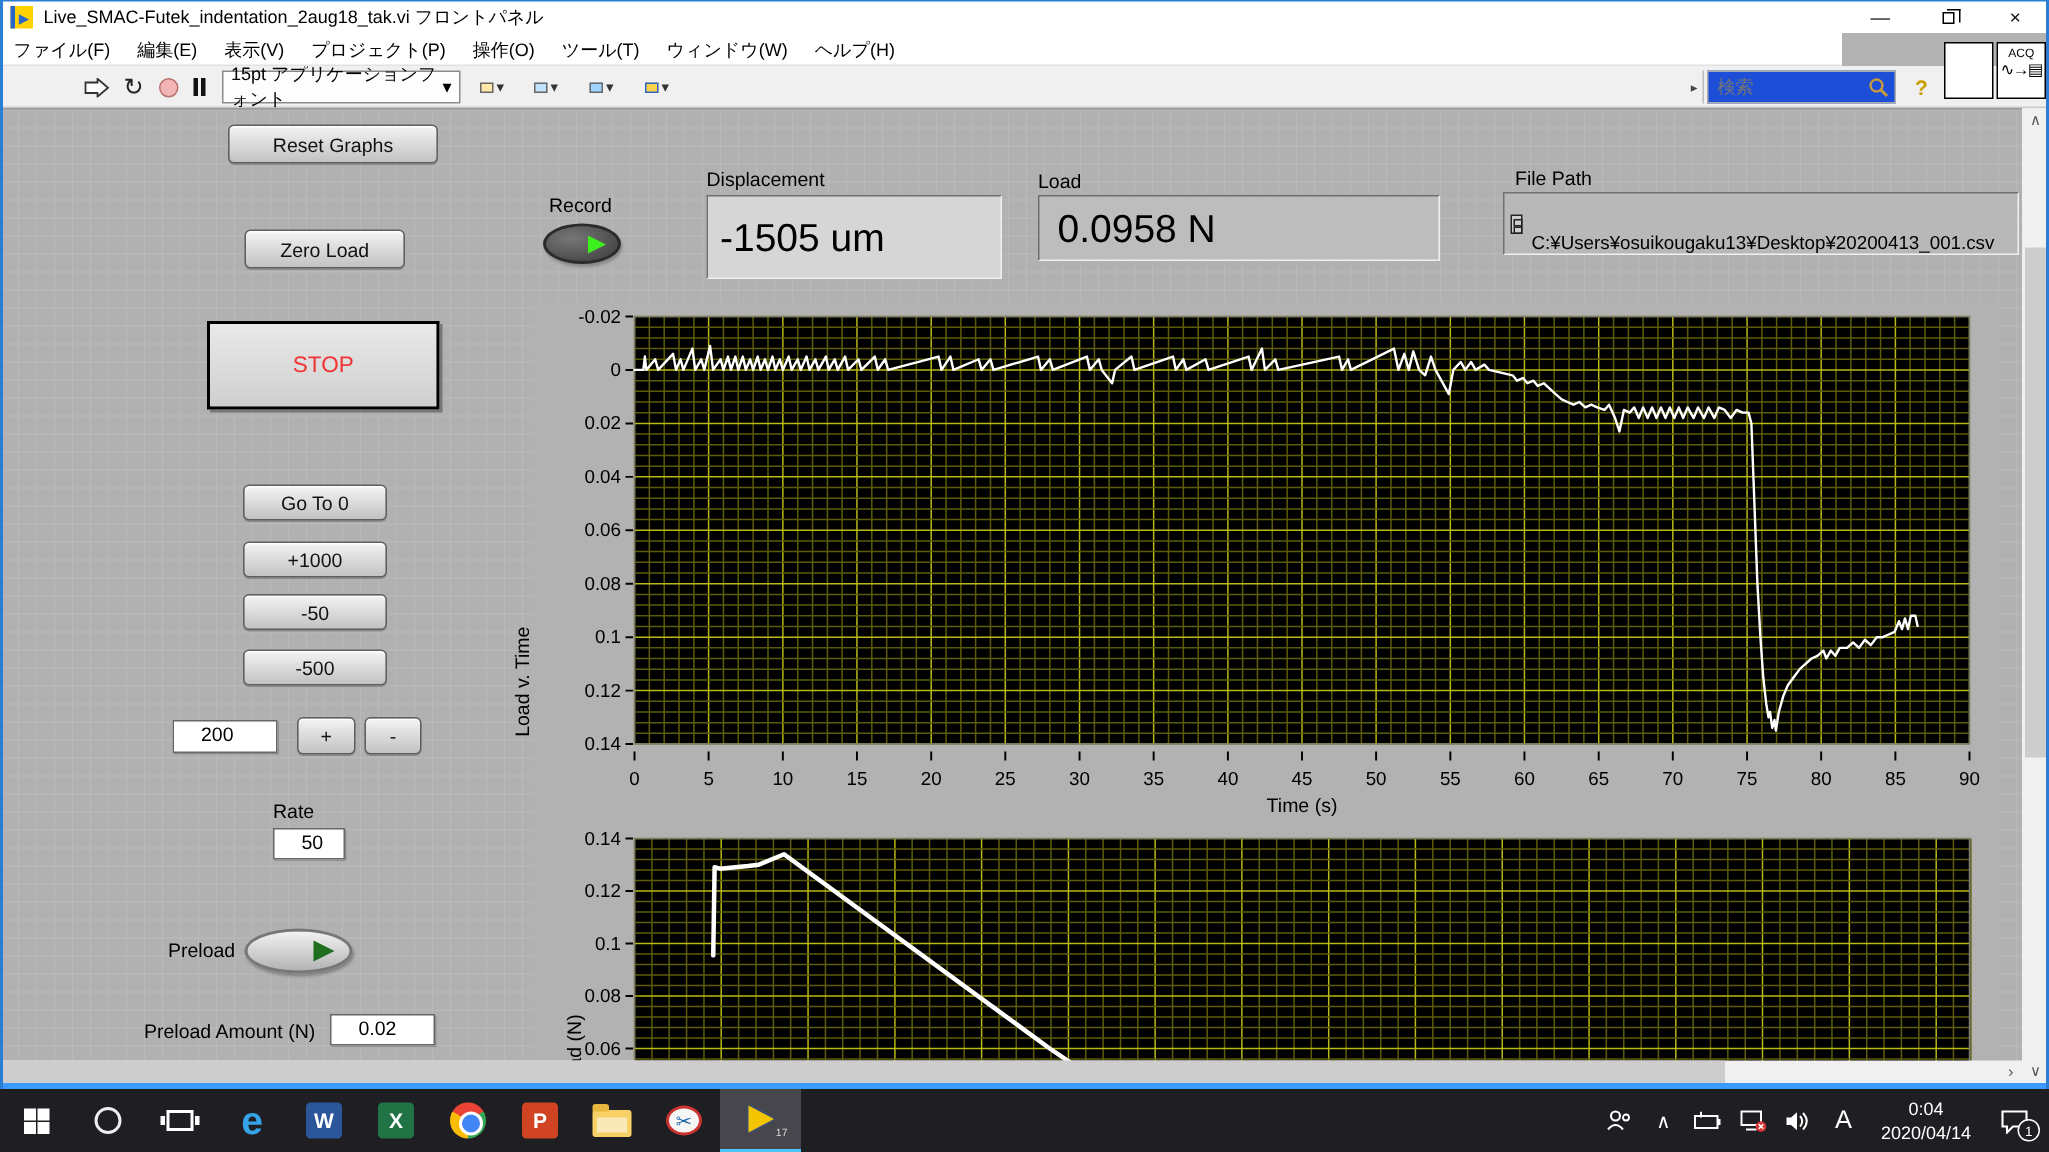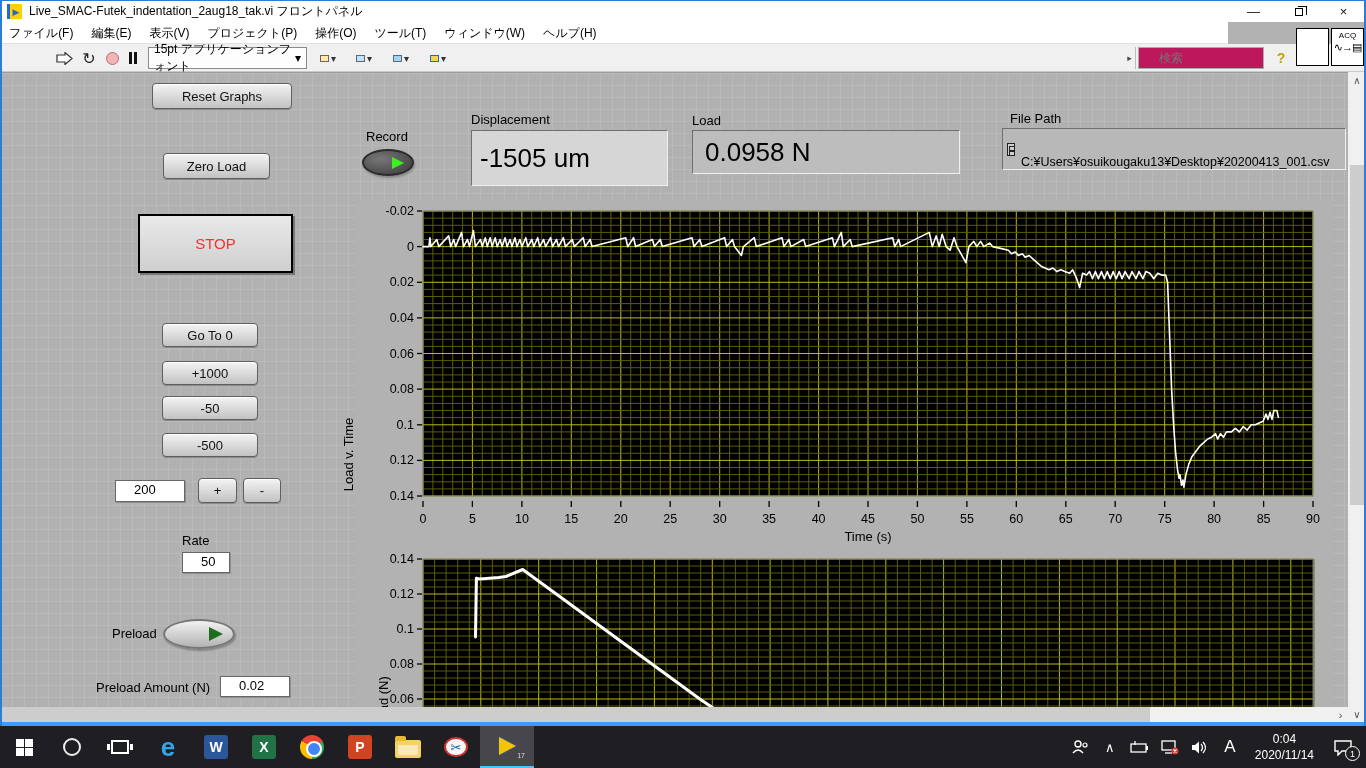--- a/index.html
+++ b/index.html
@@ -23,21 +23,21 @@
     border-bottom:1px solid #c9c9c9;z-index:38;}
   .tb{position:absolute;top:3px;height:22px;display:flex;align-items:center;justify-content:center;}
   .fontbox{left:148px;width:159px;background:#fdfdfd;border:1px solid #8a8a8a;font-size:12px;
     justify-content:space-between;padding:0 5px;}
   .ddbtn{width:30px;font-size:10px;color:#333;gap:2px;}
   .sq{display:inline-block;width:9px;height:7px;background:#ffe9a8;border:1px solid #666;}
   .sq.b{background:#bfe3ff;}
   .abort-circle{width:13px;height:13px;border-radius:50%;background:#f2b4b4;border:1px solid #b87070;}
   .pausebars{display:flex;gap:2px;}
   .pausebars i{display:block;width:3px;height:12px;background:#111;}
-  .searchwrap{left:1138px;width:126px;background:#be185d;border:1px solid #ababab;justify-content:space-between;padding:0 18px;}
+  .searchwrap{left:1138px;width:126px;background:#1d4ed8;border:1px solid #ababab;justify-content:space-between;padding:0 4px;}
   .searchwrap input{border:none;outline:none;width:92px;font-size:12px;font-family:"Liberation Sans",sans-serif;background:transparent;}
   .help-q{left:1272px;width:18px;color:#c8a000;font-weight:bold;font-size:14px;}
   .sep-arrow{left:1124px;width:12px;font-size:9px;color:#444;border-right:1px solid #bbb;}
   .vi-box{position:absolute;top:28px;width:33px;height:38px;background:#fff;border:1px solid #000;z-index:41;}
   .vi-box.acq{left:1331px;font-size:8px;text-align:center;line-height:1.1;padding-top:3px;color:#000;}
   .vi-box.blank{left:1296px;}
   .acq-glyph{font-size:11px;letter-spacing:-1px;}
   
   .panel{position:absolute;left:0;top:72px;width:1366px;height:650px;background:#b1b1b1;
     background-image:linear-gradient(#bababa 1px,transparent 1px),
@@ -646,21 +646,21 @@
     </div>
     <div class="tray-ic">
       <svg width="18" height="15">
           <polygon points="1,5 4,5 8,1.5 8,13.5 4,10 1,10" fill="#fff"></polygon>
           <path d="M10,4 q3,3.5 0,7 M12,2 q5,5.5 0,11" fill="none" stroke="#fff" stroke-width="1.3"></path>
         </svg>
     </div>
     <div class="tray-ic ime-a">A</div>
     <div class="clock">
       <div>0:04</div>
-      <div>2020/11/14</div>
+      <div>2020/04/14</div>
     </div>
     <div class="action-ic">
       <svg width="20" height="18">
           <path d="M2,3 h16 v10 h-9 l-4,4 v-4 h-3 z" fill="none" stroke="#fff" stroke-width="1.4"></path>
         </svg>
       <span class="badge">1</span>
     </div>
   </div>
 </div>
 

